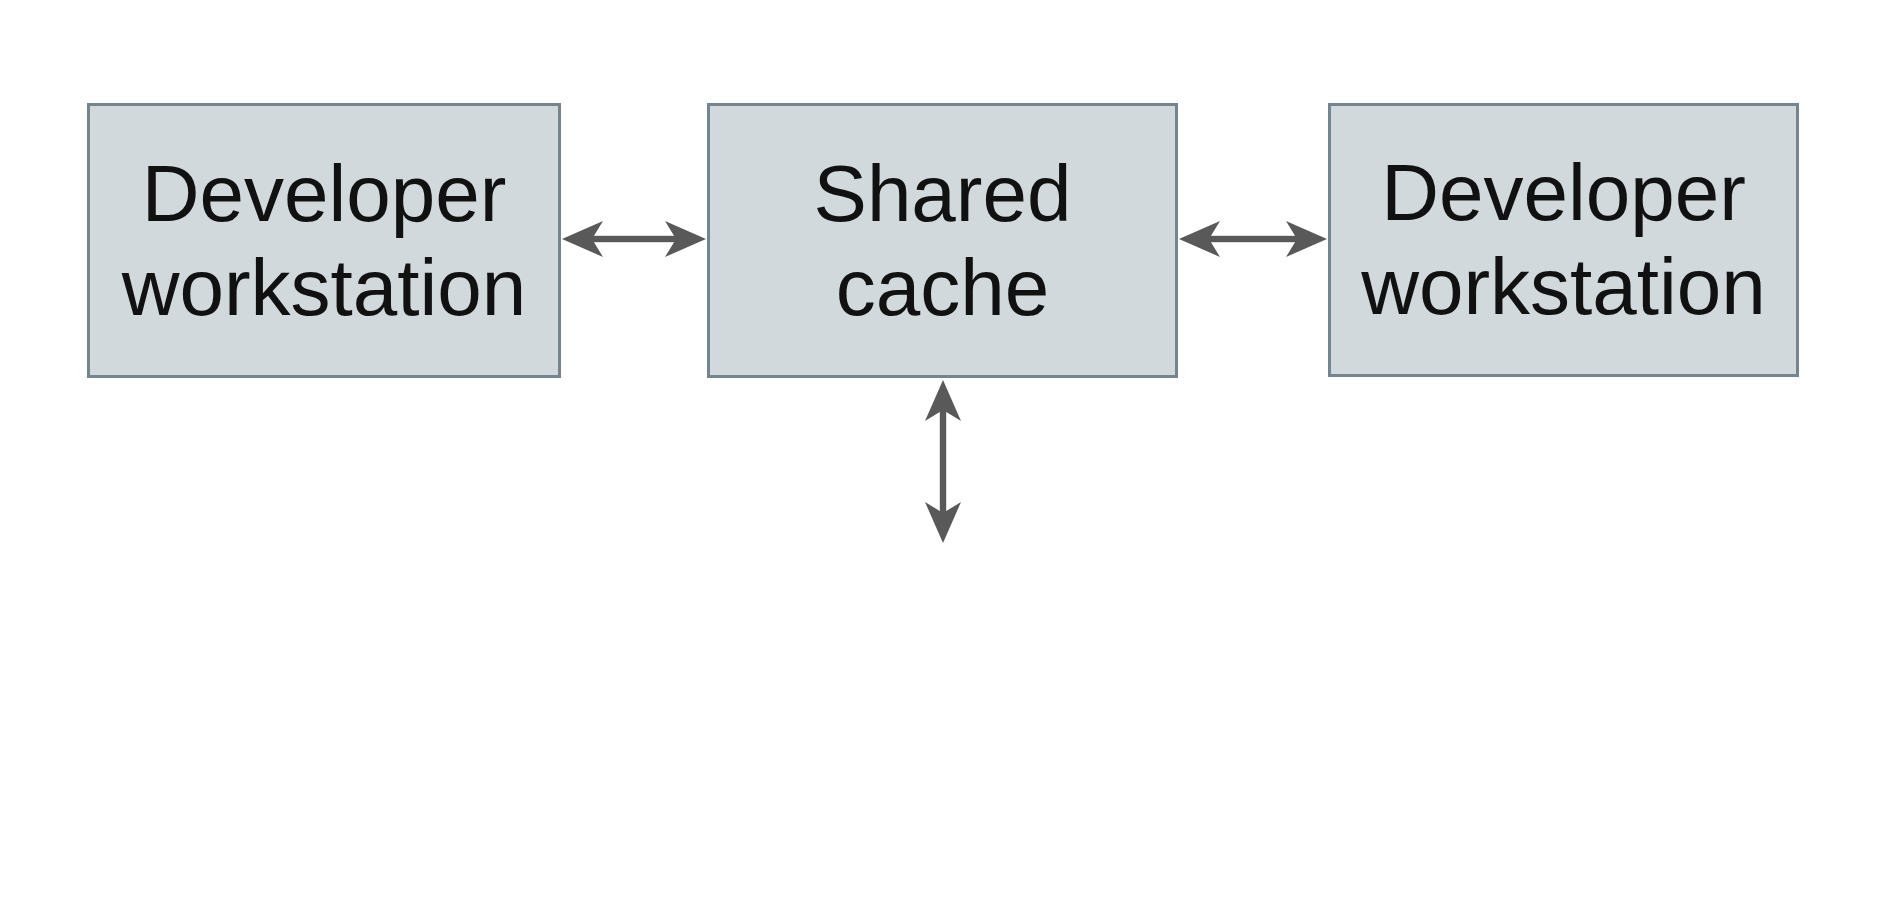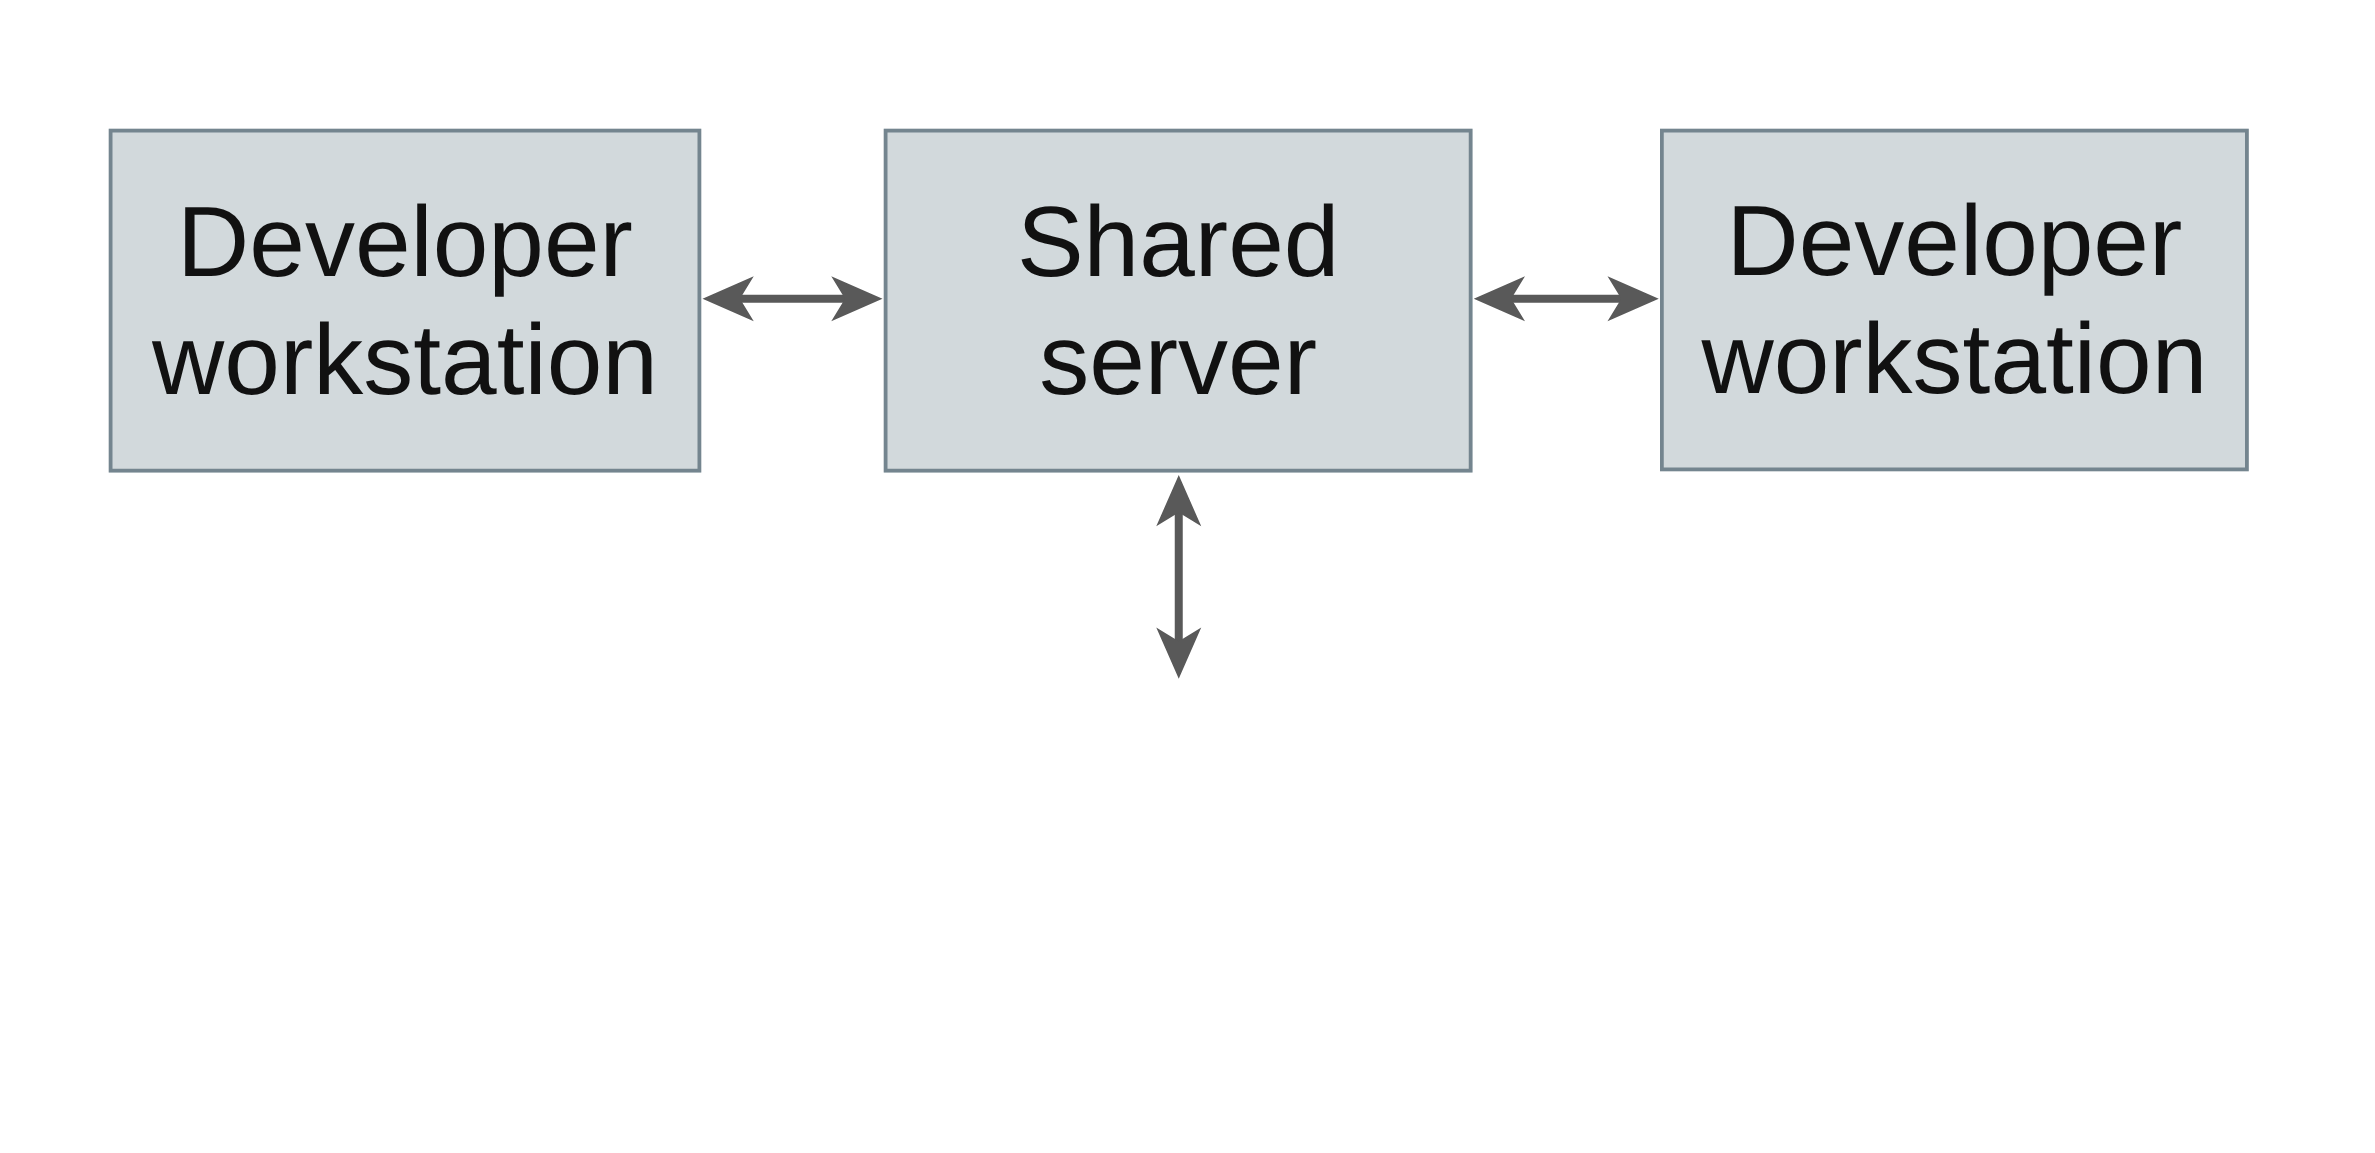--- a/index.html
+++ b/index.html
@@ -49,21 +49,21 @@
 </head>
 <body>
 
 <div class="canvas">
 
   <div class="node node-dev-left">
     <span class="node-label">Developer workstation</span>
   </div>
 
   <div class="node node-shared">
-    <span class="node-label">Shared server</span>
+    <span class="node-label">Shared cache</span>
   </div>
 
   <div class="node node-dev-right">
     <span class="node-label">Developer workstation</span>
   </div>
 
 
   <svg class="arrow arrow-h-left" viewBox="0 0 146 60" xmlns="http://www.w3.org/2000/svg" aria-hidden="true">
     <rect x="30" y="26.8" width="86" height="6.4" fill="currentColor"></rect>
     <polygon points="1,30 42,12 31,30 42,48" fill="currentColor"></polygon>

